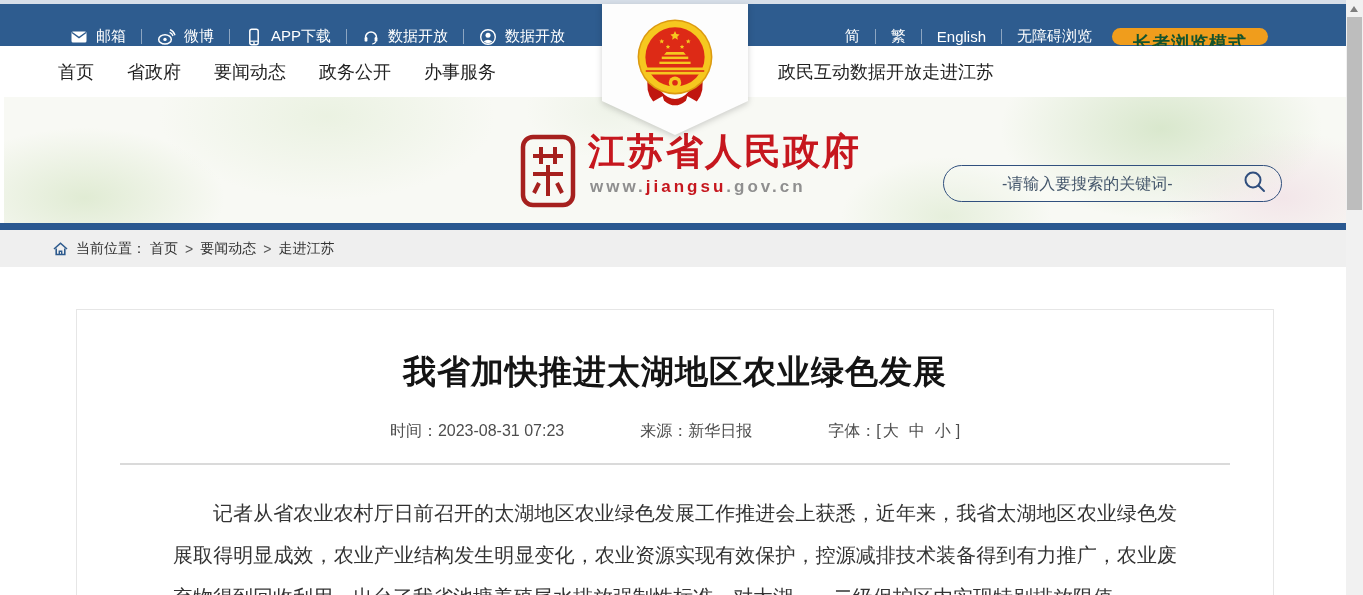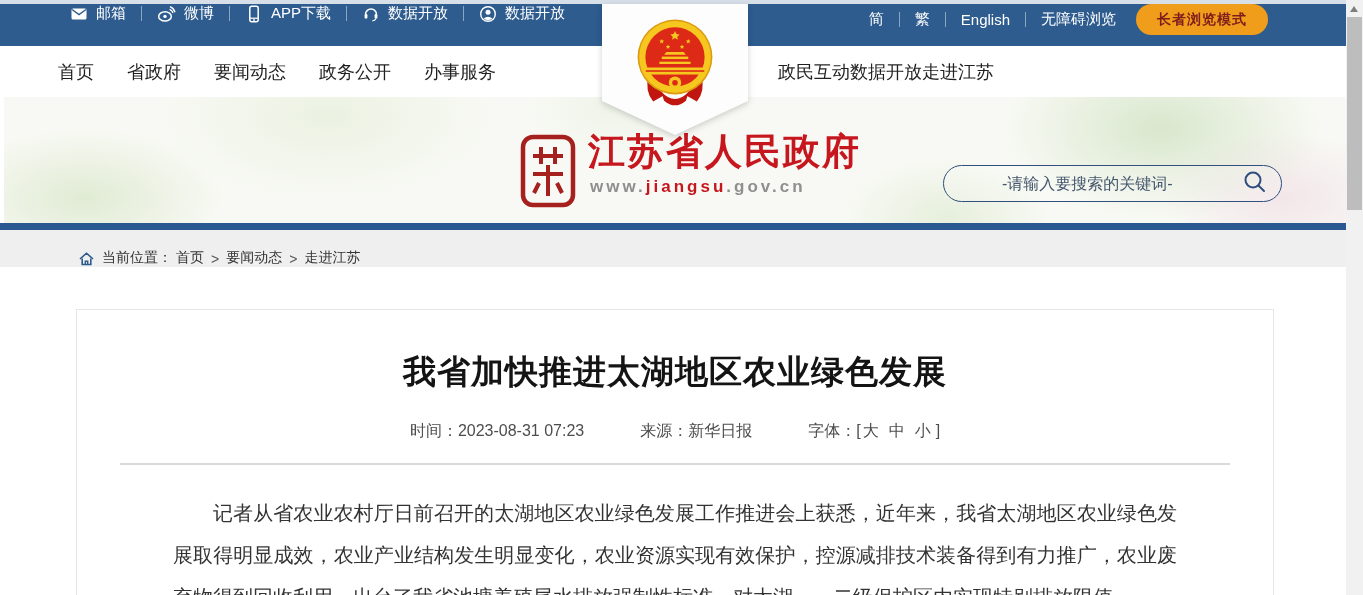--- a/index.html
+++ b/index.html
@@ -6,30 +6,30 @@
   html,body { width:1363px; height:595px; overflow:hidden; }
   body { font-family:"Liberation Sans","DejaVu Sans",sans-serif; background:#fff; position:relative; }
 
   .page { position:absolute; inset:0; width:1363px; height:595px; }
 
   
   .browser-edge { position:absolute; left:0; top:0; width:100%; height:4px; background:#d7dfe9; }
 
   
   .topbar { position:absolute; left:0; top:4px; width:1346px; height:42px;
-            background:var(--c-topbar,#2e5c8f); display:flex; align-items:flex-start;
+            background:var(--c-topbar,#2e5c8f); display:flex; align-items:flex-end;
             color:#fff; font-size:15px; }
   .tb-left { display:flex; align-items:center; padding-left:70px; }
   .tb-right { display:flex; align-items:center; margin-left:auto; padding-right:78px; }
   .tb-item { display:flex; align-items:center; gap:8px; cursor:pointer; white-space:nowrap; }
   .tb-sep { width:1px; height:15px; background:rgba(255,255,255,.45); margin:0 15px; }
   .tb-icon { display:flex; align-items:center; }
   .lang-item { cursor:pointer; white-space:nowrap; }
-  .elder-btn { margin-left:20px; height:31px; padding:0 21px; border:none; border-radius:16px;
-               background:var(--c-orange,#f09d1c); color:#7f1d1d; font-size:14px; font-weight:bold;
+  .elder-btn { margin-left:20px; height:17px; padding:0 21px; border:none; border-radius:16px;
+               background:var(--c-orange,#f09d1c); color:#14532d; font-size:18px; font-weight:bold;
                letter-spacing:1px; cursor:pointer; line-height:31px; }
 
   
   .nav { position:absolute; left:0; top:46px; width:1346px; height:51px; background:#fff; }
   .nav-group { position:absolute; top:0; height:51px; display:flex; align-items:center; }
   .nav-left { left:58px; gap:33px; }
   .nav-right { left:778px; }
   .nav-item { font-size:18px; color:#1f1f1f; cursor:pointer; white-space:nowrap; }
 
   
@@ -65,34 +65,34 @@
                 clip-path:polygon(0 0,100% 0,100% 74%,50% 100%,0 74%);
                 display:flex; justify-content:center; }
   .emblem-svg { margin-top:14px; }
 
   
   .blue-bar { position:absolute; left:0; top:223px; width:1346px; height:7px;
               background:var(--c-bar,#2a5890); }
 
   
   .crumb-strip { position:absolute; left:0; top:230px; width:1346px; height:37px;
-                 background:var(--c-strip,#efefef); display:flex; align-items:flex-end;
-                 padding-left:78px; font-size:14px; color:#333; }
+                 background:var(--c-strip,#efefef); display:flex; align-items:center;
+                 padding-left:52px; font-size:14px; color:#333; }
   .crumb-strip .home-ic { display:flex; align-items:center; margin-right:7px; }
   .crumb-link { color:#333; cursor:pointer; }
   .crumb-sep { margin:0 7px; color:#555; }
   .crumb-label { margin-right:4px; }
 
   
   .content { position:absolute; left:0; top:267px; width:1193px; height:328px; background:#fff; }
   .card { position:absolute; left:76px; top:42px; width:1198px; height:420px;
           background:#fff; border:1px solid #e6e6e6; }
   .art-title { margin-top:40px; text-align:center; font-size:33px; font-weight:bold;
                color:#141414; letter-spacing:1px; }
-  .art-meta { margin-top:26px; display:flex; justify-content:center; gap:56px;
+  .art-meta { margin-top:26px; display:flex; justify-content:center; gap:76px;
               font-size:16px; color:#4d4d4d; }
   .meta-item { white-space:nowrap; }
   .font-size-link { cursor:pointer; margin:0 5px; }
   .font-size-link:first-of-type { margin-left:2px; }
   .art-divider { margin:21px 43px 0 43px; border-top:2px solid #dadada; }
   .art-para { margin:27px 96px 0 96px; font-size:20px; line-height:42px; color:#333;
               text-align:justify; text-indent:2em; }
 
   
   .scrollbar { position:absolute; right:0; top:0; width:17px; height:595px; background:#f1f1f1; }

